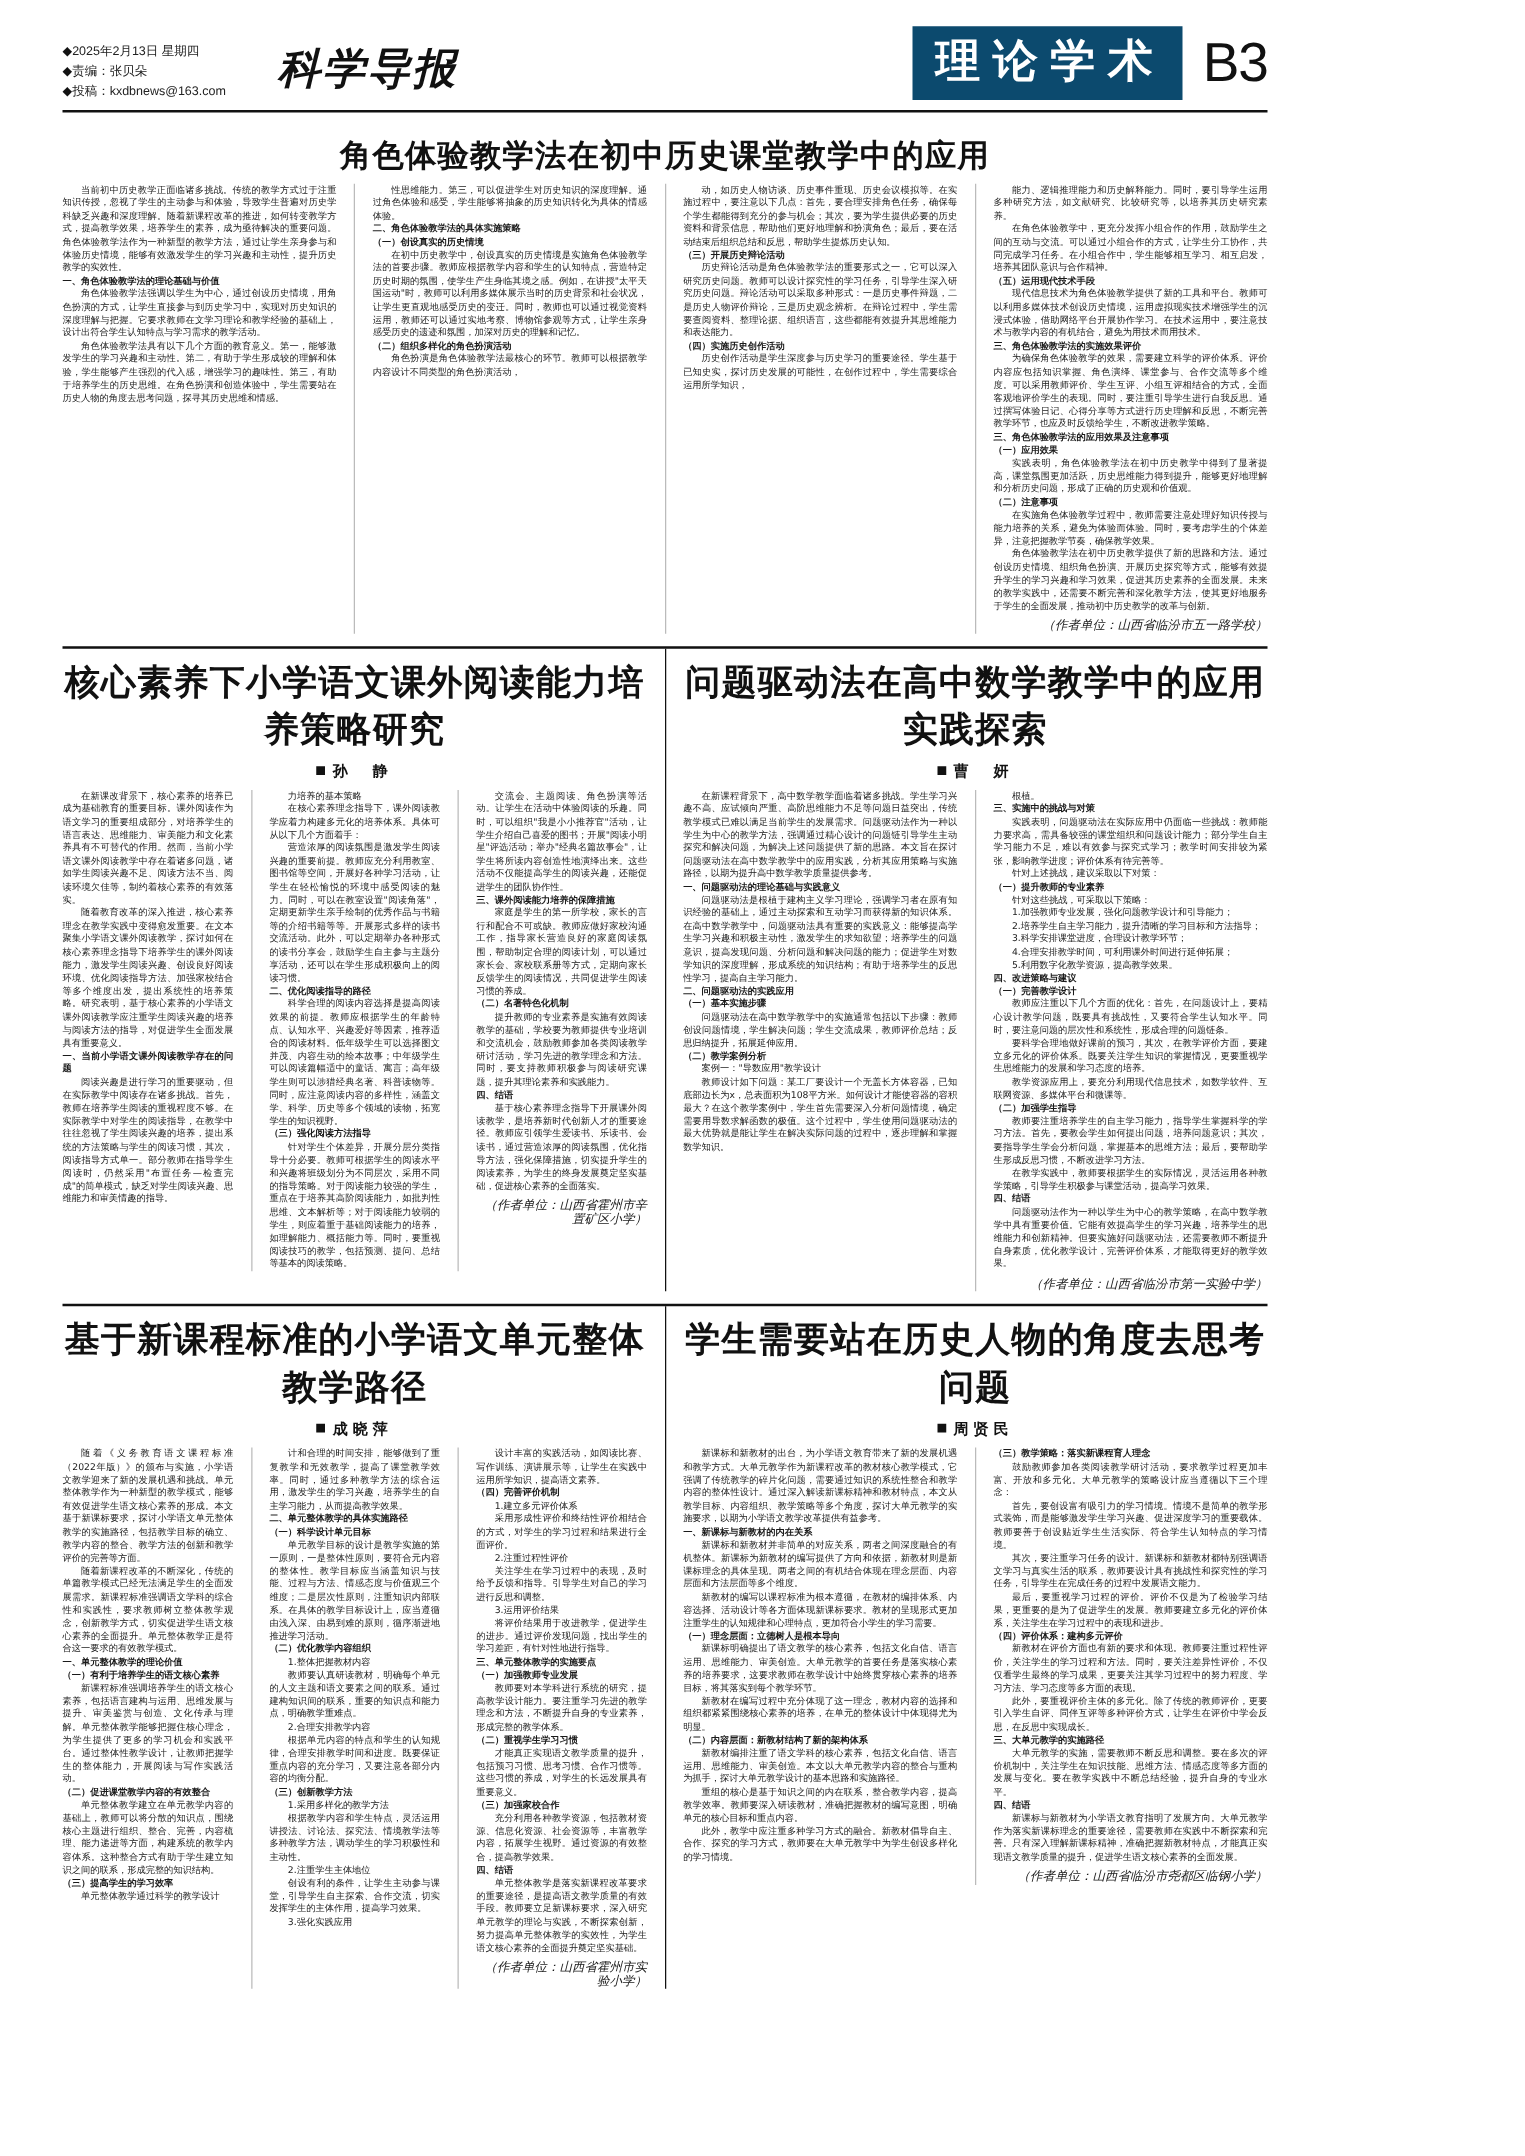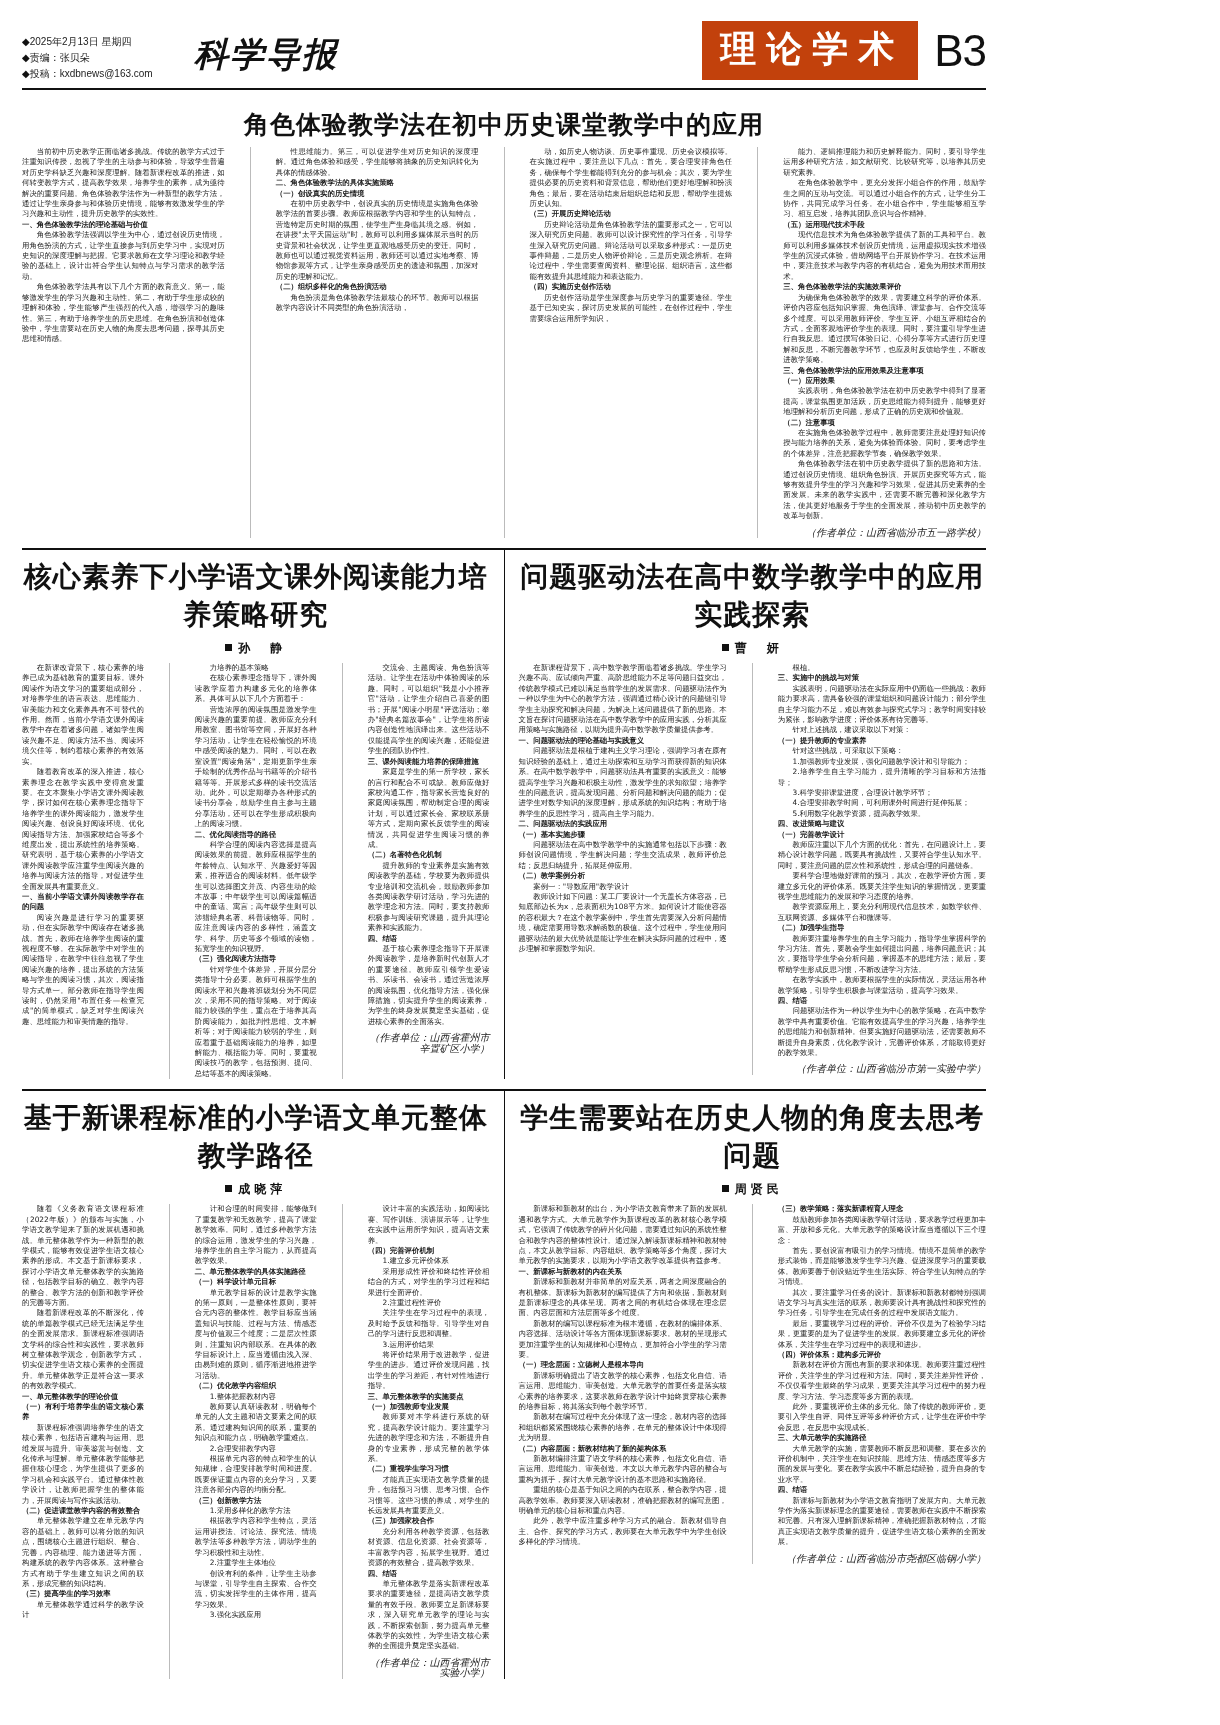--- a/index.html
+++ b/index.html
@@ -8,20 +8,21 @@
     background:#ffffff;
     font-family:"Liberation Serif","DejaVu Serif",serif;
     color:#111;
     position:relative;
   }
   .page{
     width:1008px;height:1725px;
     box-sizing:border-box;
     padding:14px 22px 10px 22px;
     position:relative;
+    margin-left:28px;
   }
   
   .masthead{
     display:flex;align-items:flex-end;
     border-bottom:2px solid #111;
     padding-bottom:6px;
     height:76px;
     box-sizing:border-box;
   }
   .mast-left{
@@ -43,21 +44,21 @@
     font-weight:bold;
     color:#111;
     padding-bottom:4px;
   }
   .mast-spacer{flex:1 1 auto;}
   .mast-right{
     display:flex;align-items:center;
     padding-bottom:2px;
   }
   .mast-section{
-    background:#c2410c;color:#fff;
+    background:#0c4a6e;color:#fff;
     font-size:36px;font-weight:bold;
     letter-spacing:10px;
     padding:4px 14px 6px 18px;
     font-family:"Liberation Serif",serif;
   }
   .mast-page{
     font-size:44px;font-weight:normal;
     margin-left:16px;
     font-family:"Liberation Sans",sans-serif;
     letter-spacing:-1px;
@@ -80,21 +81,21 @@
     margin-bottom:6px;
     font-family:"Liberation Sans",sans-serif;
   }
   .byline .sq{
     display:inline-block;width:7px;height:7px;background:#111;
     margin-right:6px;vertical-align:1px;
   }
   .byline .nm{letter-spacing:4px;font-weight:bold;}
   .cols{
     display:flex;
-    gap:25px;
+    gap:14px;
   }
   .col{
     flex:1;
     font-size:7.4px;
     line-height:10.4px;
     text-align:justify;
     color:#1a1a1a;
     font-family:"DejaVu Sans","Liberation Sans",sans-serif;
     position:relative;
   }

